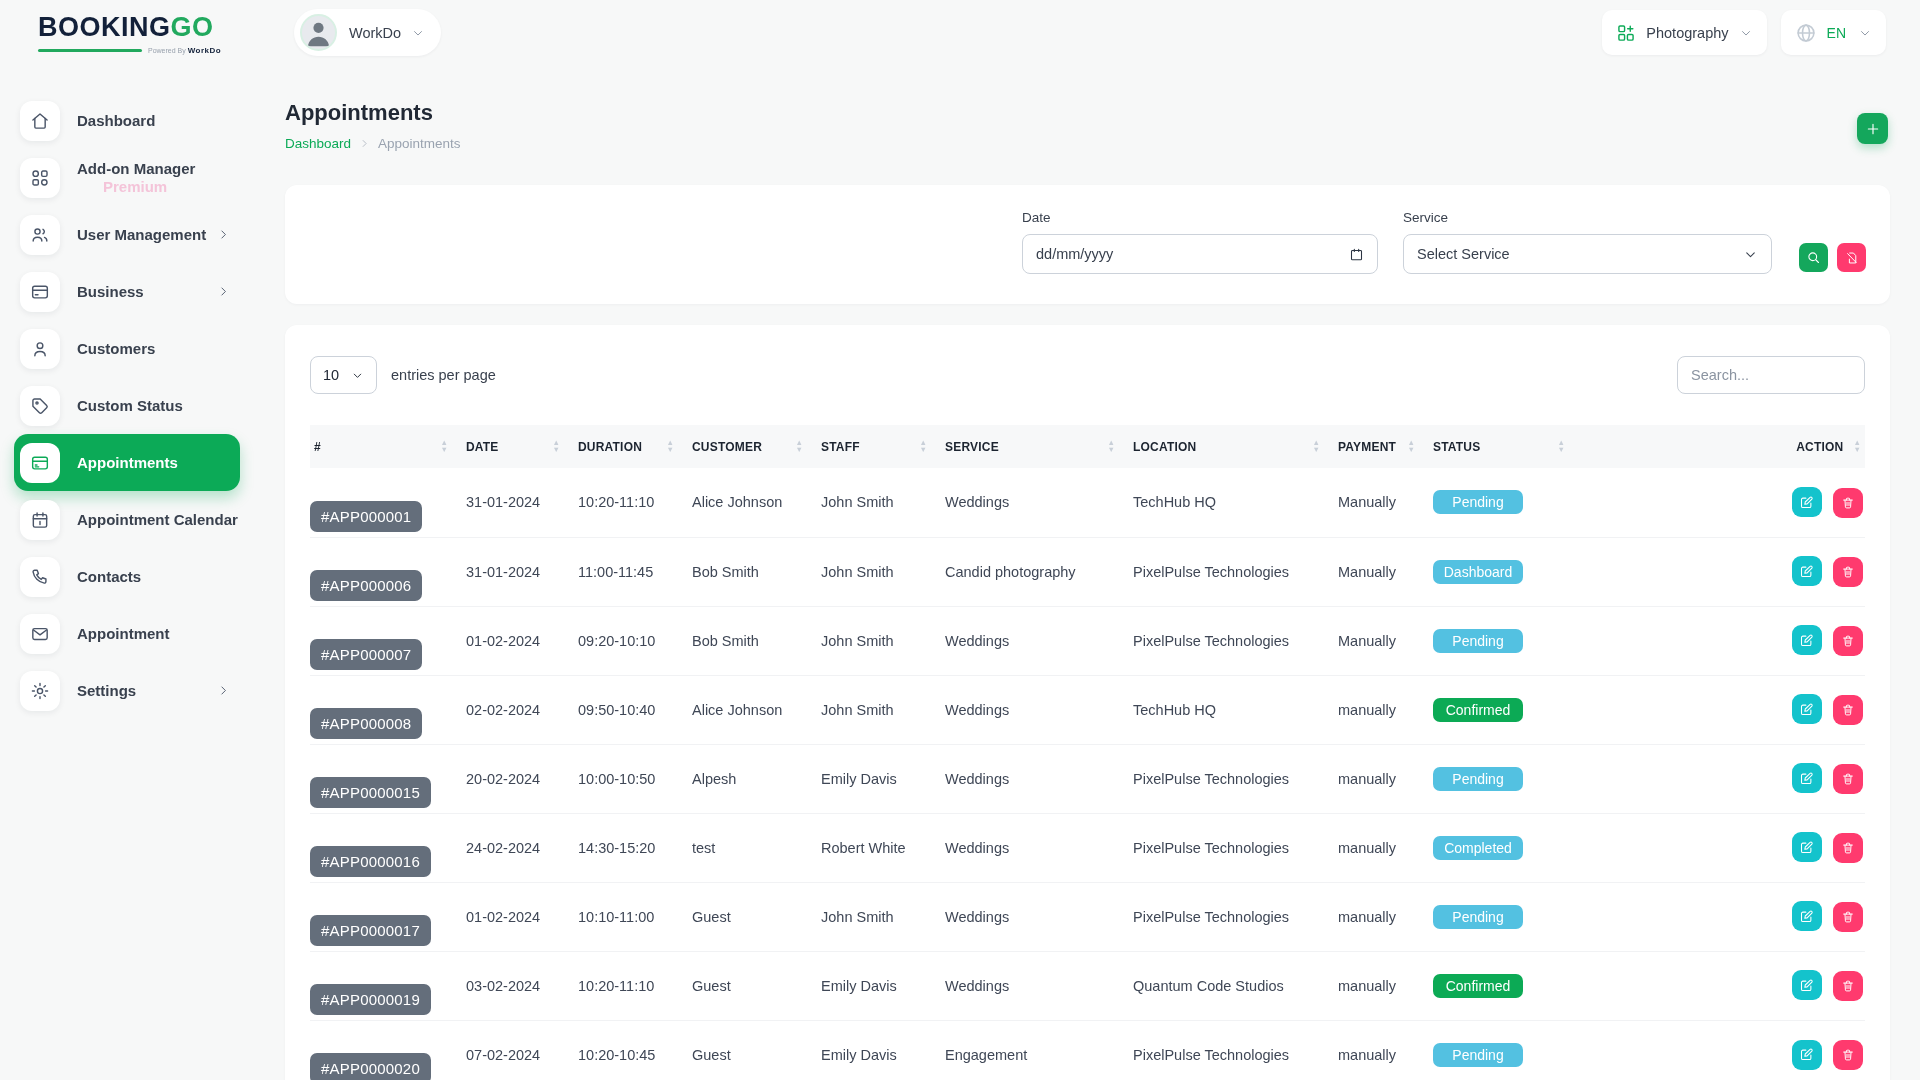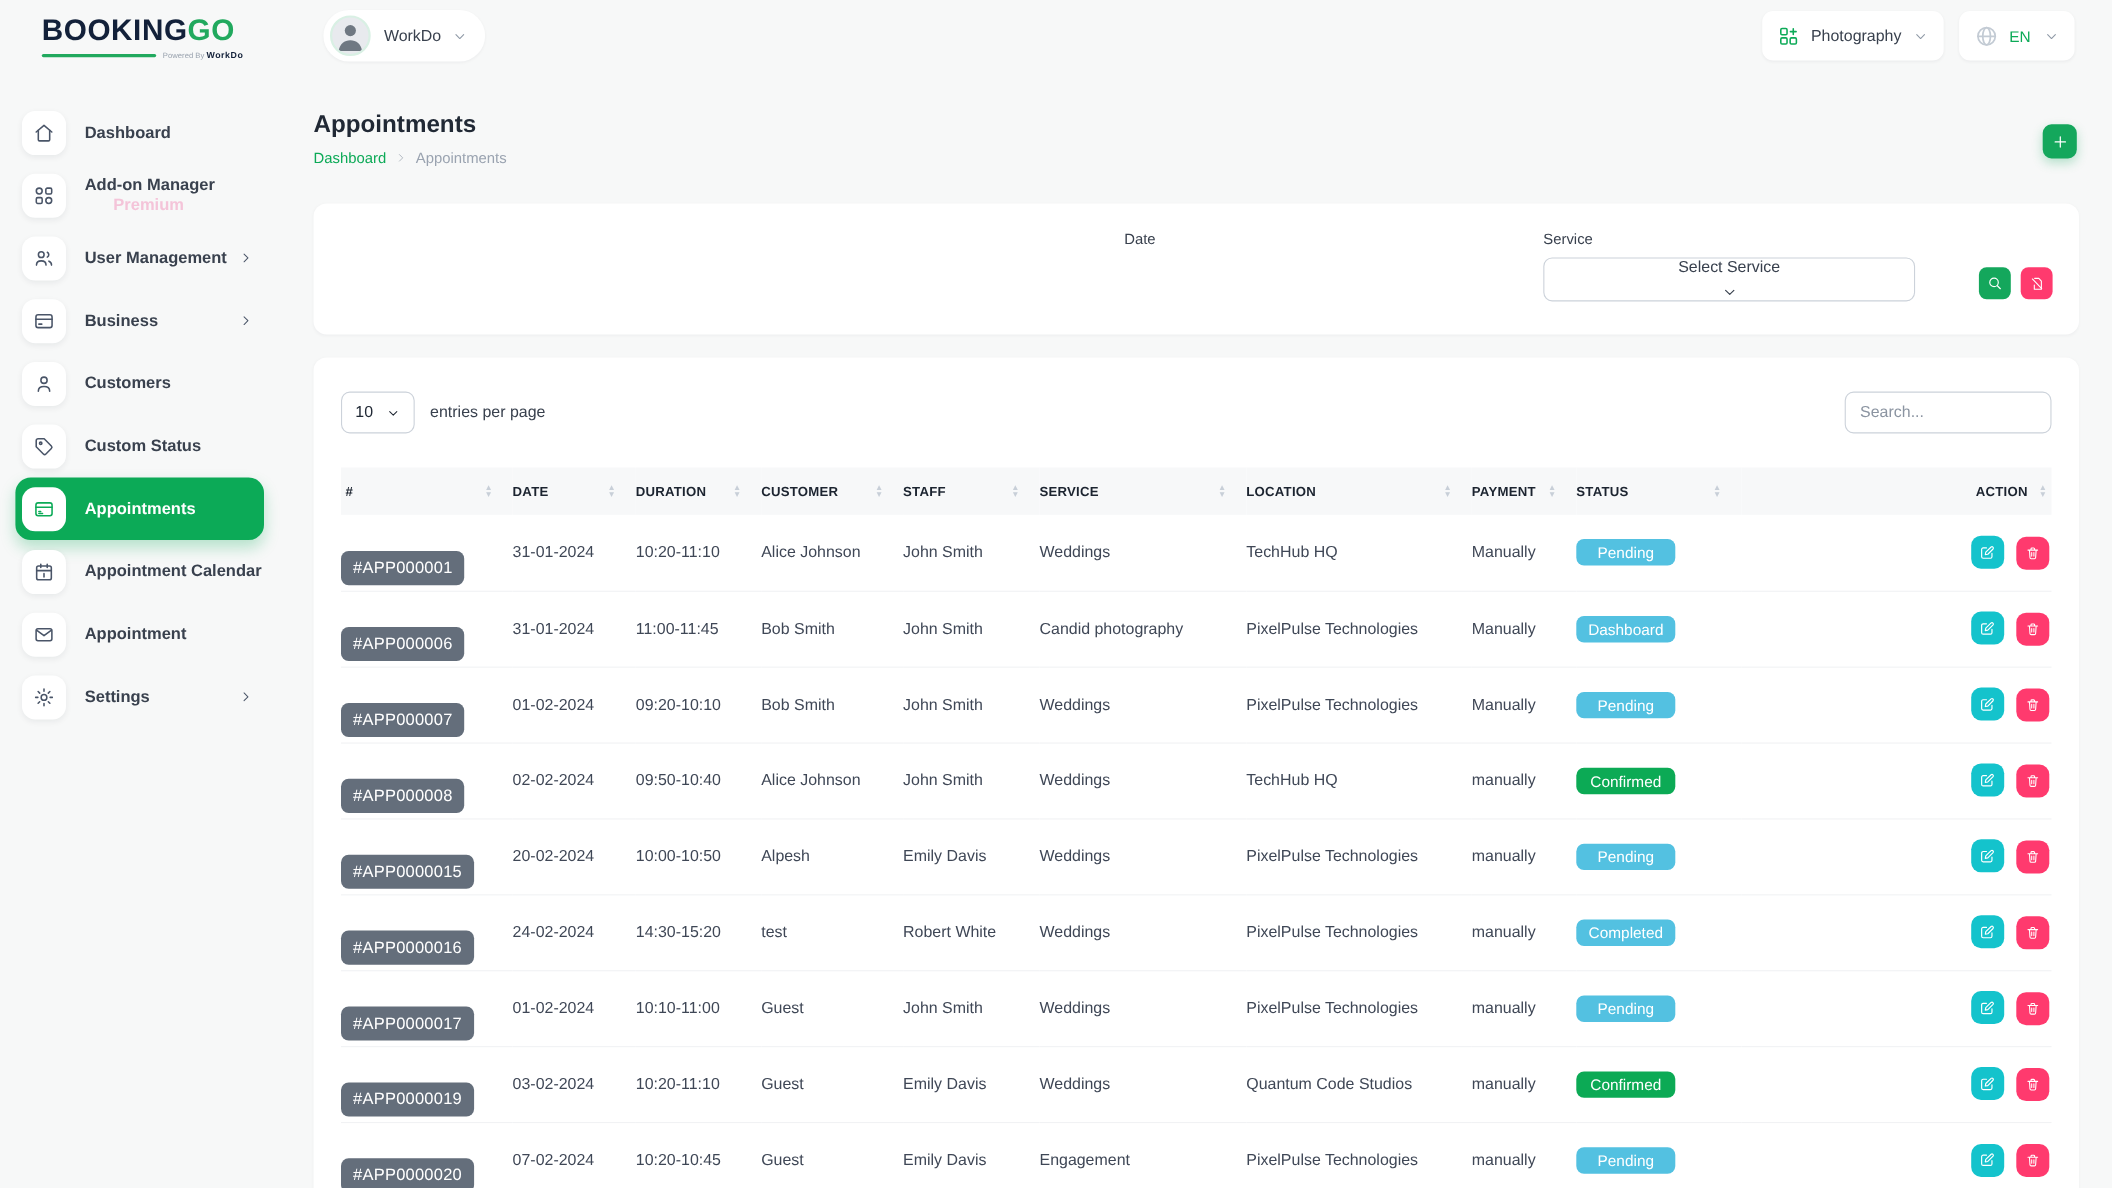--- a/index.html
+++ b/index.html
@@ -54,21 +54,21 @@
 
   .card { position:absolute; left:0; right:0; background:#fff; border-radius:12px; box-shadow:0 1px 3px rgba(16,24,40,.04); }
   .filter-card { top:105px; height:119px; }
   .f-group { position:absolute; top:25px; }
   .f-label { font-size:13.5px; color:#39414e; display:block; margin-bottom:9px; }
   .f-date { left:737px; }
   .f-service { left:1118px; }
   .input-like { height:40px; border:1px solid #ccd2da; border-radius:8px; display:flex; align-items:center;
                 padding:0 13px; font-size:14.5px; color:#39414e; background:#fff; cursor:pointer; }
   .f-date .input-like { width:356px; }
-  .f-service .input-like { width:338px;flex-direction:column; }
+  .f-service .input-like { width:369px; }
   .input-like .ph { flex:1; }
   .f-btns { position:absolute; left:1514px; top:58px; display:flex; gap:9px; }
   .sq-btn { width:29px; height:29px; border:none; border-radius:7px; display:flex; align-items:center; justify-content:center;
             color:#fff; cursor:pointer; }
   .btn-search { background:#14a75c; }
   .btn-reset { background:#ff3a6e; }
 
   
   .table-card { top:245px; height:760px; padding:0 25px; border-radius:12px 12px 0 0; }
   .entries { position:absolute; left:25px; top:31px; display:flex; align-items:center; }
@@ -246,20 +246,28 @@
         <svg class="ic" width="20" height="20" viewBox="0 0 24 24">
           <rect x="4" y="5.5" width="16" height="15" rx="2"></rect>
           <path d="M4 10.5h16M8.5 3.5v3.6M15.5 3.5v3.6M12 13.8v3.6"></path>
         </svg>
       </span>
     <span class="side-label">Appointment Calendar</span>
   </div>
   <div class="side-item">
     <span class="icon-box">
         <svg class="ic" width="20" height="20" viewBox="0 0 24 24">
+          <path d="M5.6 3.9h3l1.5 4-2 1.6a12.5 12.5 0 0 0 5.4 5.4l1.6-2 4 1.5v3a1.9 1.9 0 0 1-2 1.9A16.2 16.2 0 0 1 3.7 5.9a1.9 1.9 0 0 1 1.9-2z"></path>
+        </svg>
+      </span>
+    <span class="side-label">Contacts</span>
+  </div>
+  <div class="side-item">
+    <span class="icon-box">
+        <svg class="ic" width="20" height="20" viewBox="0 0 24 24">
           <rect x="3.4" y="5.5" width="17.2" height="13" rx="2"></rect>
           <path d="M4.2 7.2l7.8 5.8 7.8-5.8"></path>
         </svg>
       </span>
     <span class="side-label">Appointment</span>
   </div>
   <div class="side-item">
     <span class="icon-box">
         <svg class="ic" width="20" height="20" viewBox="0 0 24 24">
           <circle cx="12" cy="12" r="3.1"></circle>
@@ -290,20 +298,29 @@
     <span style="display:flex">
         <svg class="ic" width="16" height="16" viewBox="0 0 24 24" stroke-width="2">
           <path d="M12 5v14M5 12h14"></path>
         </svg>
       </span>
   </button>
 
   <section class="card filter-card">
     <div class="f-group f-date">
       <span class="f-label">Date</span>
+      <div class="input-like">
+        <span class="ph">dd/mm/yyyy</span>
+        <span style="color:#2b3442;display:flex">
+            <svg class="ic" width="15" height="15" viewBox="0 0 24 24" stroke-width="2">
+              <rect x="4" y="5.5" width="16" height="15" rx="1.5"></rect>
+              <path d="M8.5 3.5v3.6M15.5 3.5v3.6"></path>
+            </svg>
+          </span>
+      </div>
     </div>
     <div class="f-group f-service">
       <span class="f-label">Service</span>
       <div class="input-like">
         <span class="ph">Select Service</span>
         <span style="color:#39414e;display:flex">
             <svg class="ic" width="15" height="15" viewBox="0 0 24 24" stroke-width="2">
               <path d="M6 9.5l6 6 6-6"></path>
             </svg>
           </span>

